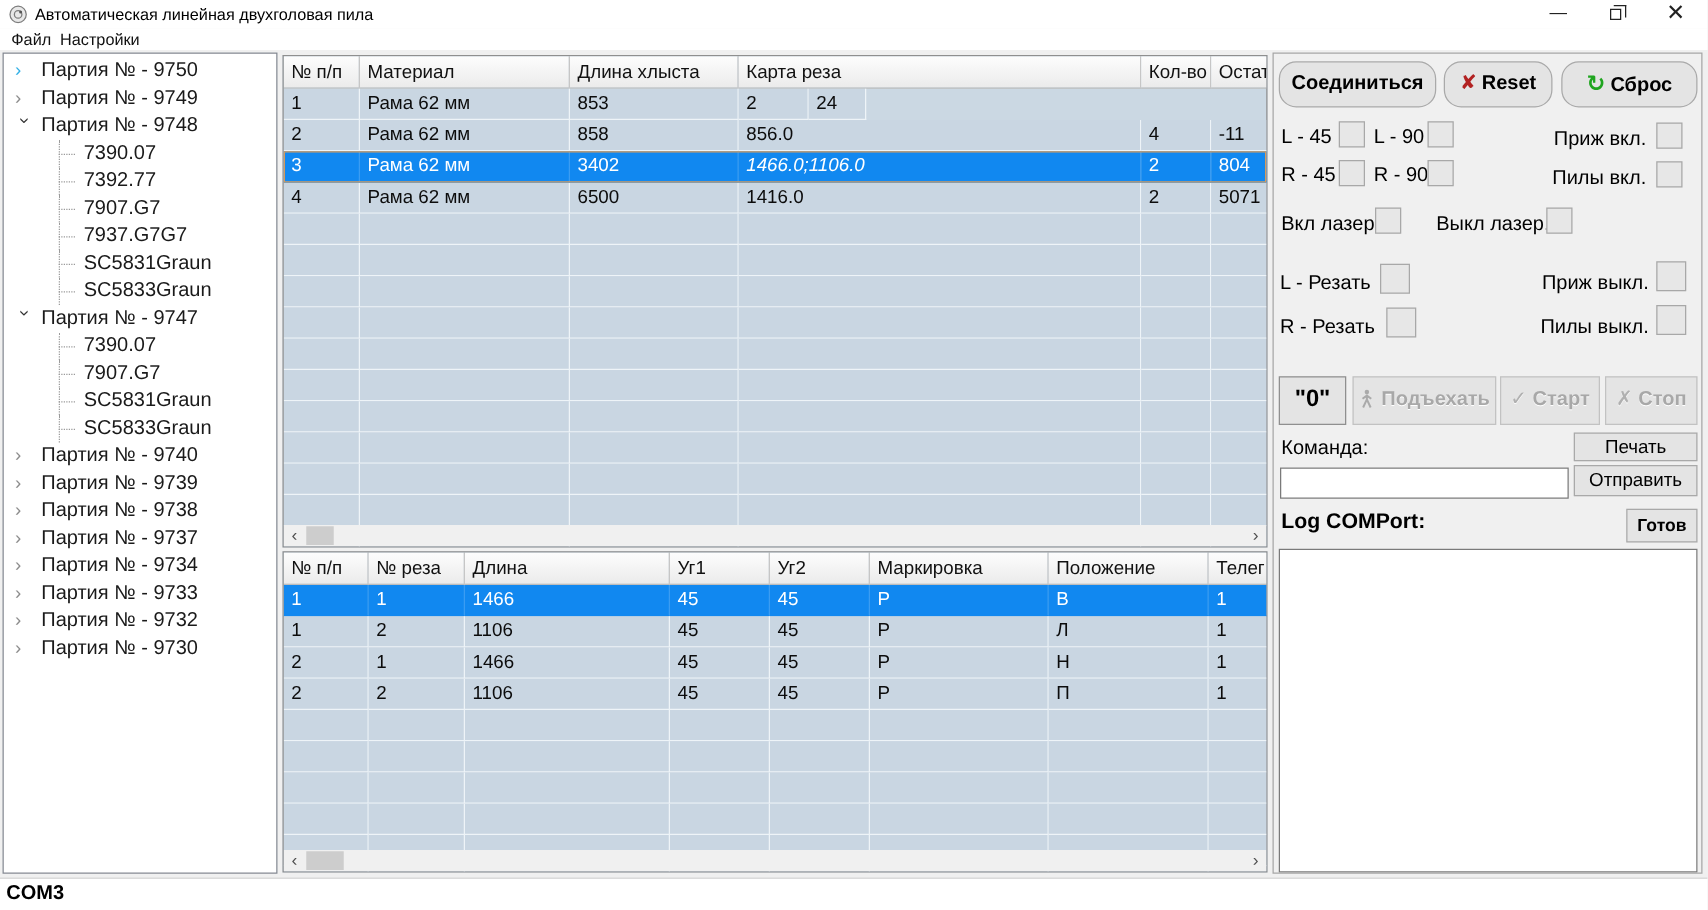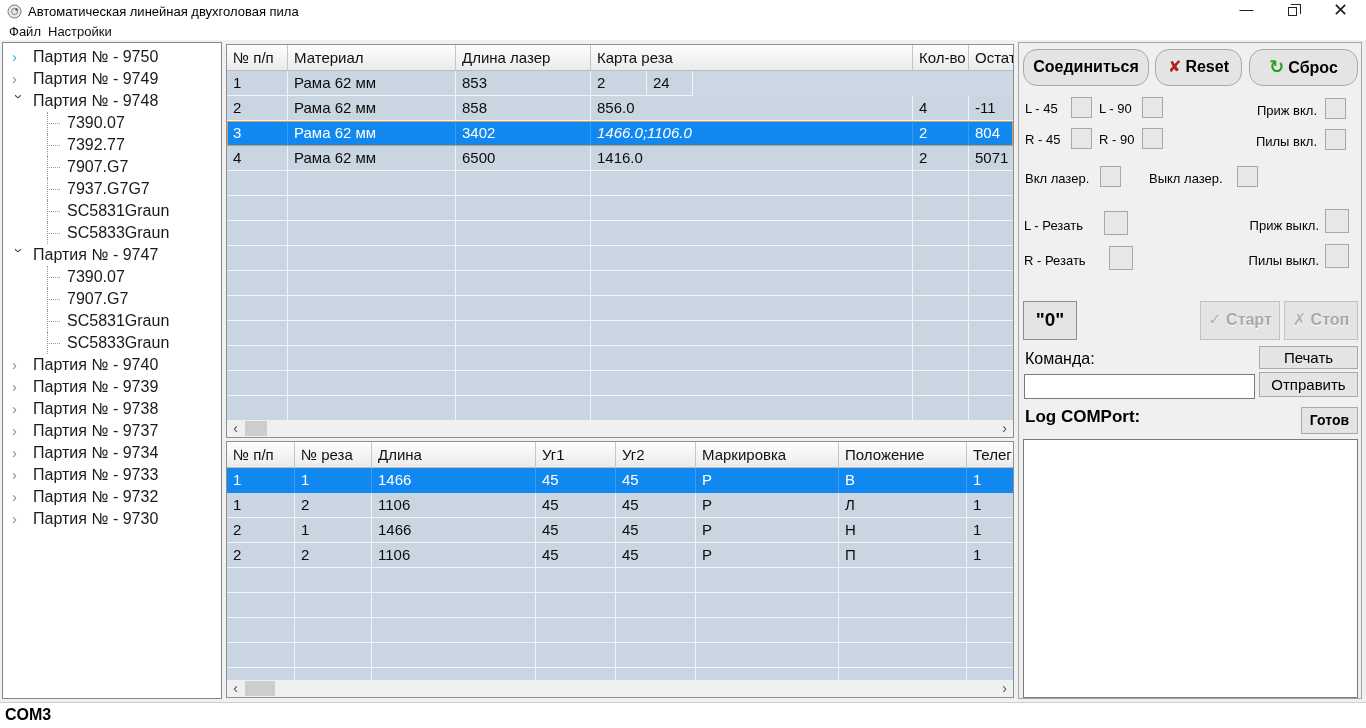--- a/index.html
+++ b/index.html
@@ -64,21 +64,21 @@
     background:#f0f0f0; border:1px solid #a6a6a6; }
   .btn { position:absolute; background:#e4e4e4; border:1px solid #a9a9a9; text-align:center;
     color:#000; white-space:nowrap; overflow:hidden; }
   .btn.big { font-weight:bold; font-size:16px;border-radius:14px; }
   .btn.disabled { color:#a8a8a8; border-color:#c2c2c2; text-shadow:0 1px 0 #ffffff; }
   .btn-connect { left:4px;  top:6px; width:126px; height:37px; line-height:34px; }
   .btn-reset   { left:136px; top:6px; width:87px;  height:37px; line-height:34px; }
   .btn-sbros   { left:230px; top:6px; width:109px; height:37px; line-height:34px; }
   .icon-red   { color:#b22222; font-weight:bold; margin-right:4px; }
   .icon-green { color:#1fa51f; font-weight:bold; margin-right:4px; font-size:18px; }
-  .plabel { position:absolute; font-size:13px; color:#000; white-space:nowrap; }
+  .plabel { position:absolute; font-size:16px; color:#000; white-space:nowrap; }
   .ind { position:absolute; width:21px; height:21px; background:#e7e7e7; border:1px solid #a8a8a8; }
   .ind.lg { width:24px; height:24px; }
   .btn-zero  { left:4px;  top:258px; width:54px;  height:39px; font-weight:bold; font-size:19px; line-height:36px; border-color:#8f8f8f; }
   .btn-appr  { left:63px; top:258px; width:115px; height:39px; font-weight:bold; font-size:16px; line-height:36px; }
   .btn-start { left:181px; top:258px; width:80px; height:39px; font-weight:bold; font-size:16px; line-height:36px; }
   .btn-stop  { left:265px; top:258px; width:74px; height:39px; font-weight:bold; font-size:16px; line-height:36px; }
   .gicon { opacity:.85; }
   .btn-print { left:240px; top:303px; width:99px; height:23px; font-size:15px; line-height:21px; }
   .btn-send  { left:240px; top:329px; width:99px; height:25px; font-size:15px; line-height:23px; }
   .cmd-input { position:absolute; left:5px; top:331px; width:231px; height:25px; background:#fff;
@@ -143,21 +143,21 @@
       <div class="tree-item parent"><span class="tree-arrow collapsed">›</span><span>Партия № - 9734</span></div>
       <div class="tree-item parent"><span class="tree-arrow collapsed">›</span><span>Партия № - 9733</span></div>
       <div class="tree-item parent"><span class="tree-arrow collapsed">›</span><span>Партия № - 9732</span></div>
       <div class="tree-item parent"><span class="tree-arrow collapsed">›</span><span>Партия № - 9730</span></div>
     </div>
 
   <div class="table-wrap top" id="topTable">
     <div class="t-head">
         <div class="t-hcell" style="width: 61px;">№ п/п</div>
         <div class="t-hcell" style="width: 168px;">Материал</div>
-        <div class="t-hcell" style="width: 135px;">Длина лазер</div>
+        <div class="t-hcell" style="width: 135px;">Длина хлыста</div>
         <div class="t-hcell" style="width: 322px;">Карта реза</div>
         <div class="t-hcell" style="width: 56px;">Кол-во</div>
         <div class="t-hcell" style="width: 46px;">Остат</div>
       </div>
     <div class="t-body">
         <div class="t-row">
           <div class="t-cell" style="width: 61px;">1</div>
           <div class="t-cell" style="width: 168px;">Рама 62 мм</div>
           <div class="t-cell" style="width: 135px;">853</div>
           <div class="t-cell" style="width: 56px;">2</div>
@@ -432,20 +432,26 @@
     <span class="ind lg" style="left:85px; top:168px;"></span>
     <span class="plabel" style="right:42px; top:175px;">Приж выкл.</span>
     <span class="ind lg" style="right:12px; top:166px;"></span>
 
     <span class="plabel" style="left:5px;  top:210px;">R - Резать</span>
     <span class="ind lg" style="left:90px; top:203px;"></span>
     <span class="plabel" style="right:42px; top:210px;">Пилы выкл.</span>
     <span class="ind lg" style="right:12px; top:201px;"></span>
 
     <div class="btn btn-zero"><span>"0"</span></div>
+    <div class="btn btn-appr disabled"><span class="walk-icon"><svg width="13" height="16" viewBox="0 0 13 16">
+            <g stroke="#aaaaaa" stroke-width="1.6" fill="none">
+              <circle cx="6.5" cy="2.5" r="1.8" fill="#aaaaaa" stroke="none"></circle>
+              <path d="M6.5 4.5 L6.5 8.5 M6.5 5.5 L3 8 M6.5 5.5 L10 8 M6.5 8.5 L3.5 15 M6.5 8.5 L9.5 15"></path>
+            </g>
+          </svg></span><span>Подъехать</span></div>
     <div class="btn btn-start disabled"><span class="gicon">✓</span> <span>Старт</span></div>
     <div class="btn btn-stop disabled"><span class="gicon">✗</span> <span>Стоп</span></div>
 
     <span class="plabel" style="left:6px; top:307px; font-size:16px;">Команда:</span>
     <div class="btn btn-print"><span>Печать</span></div>
     <input class="cmd-input" value="" style="">
     <div class="btn btn-send"><span>Отправить</span></div>
 
     <span class="log-label">Log COMPort:</span>
     <div class="btn btn-ready"><span>Готов</span></div>

